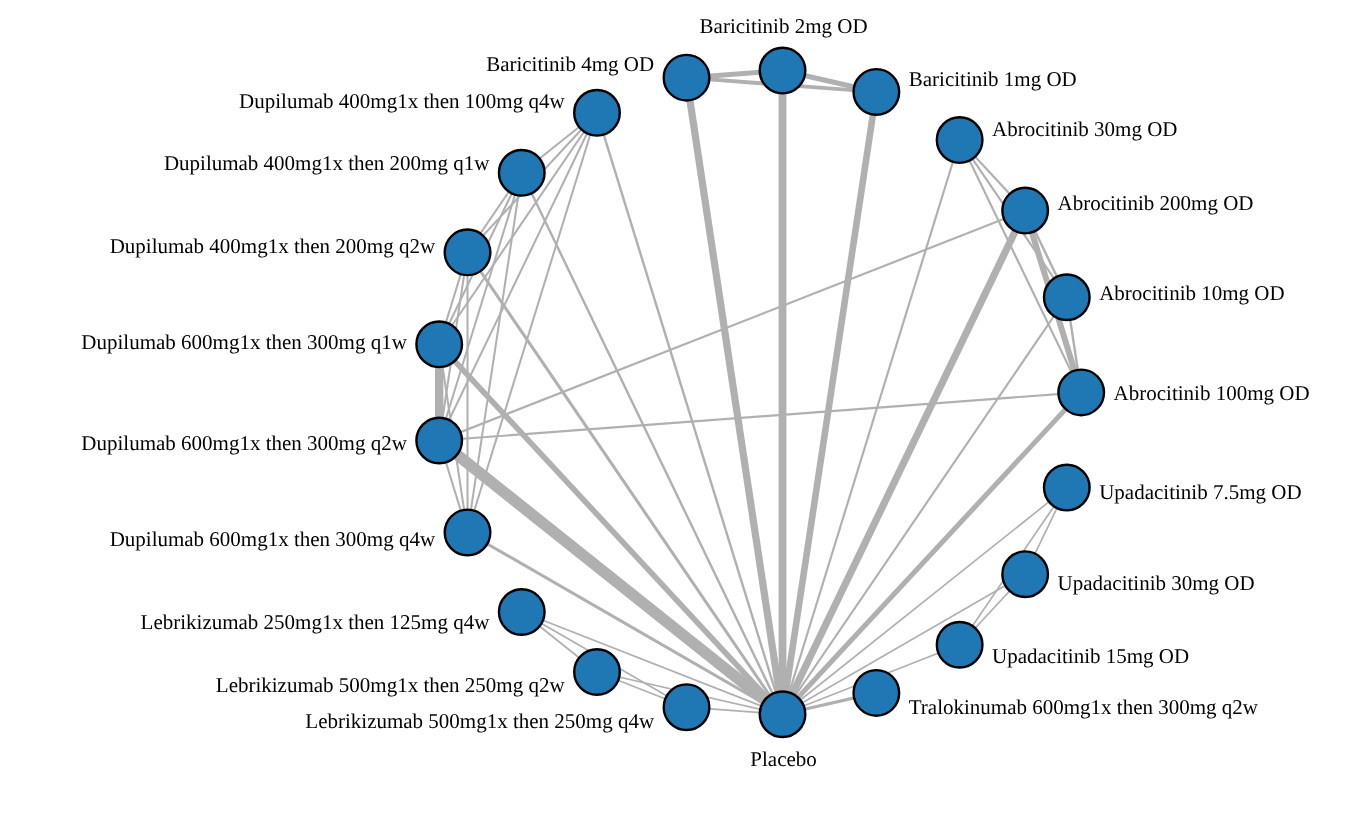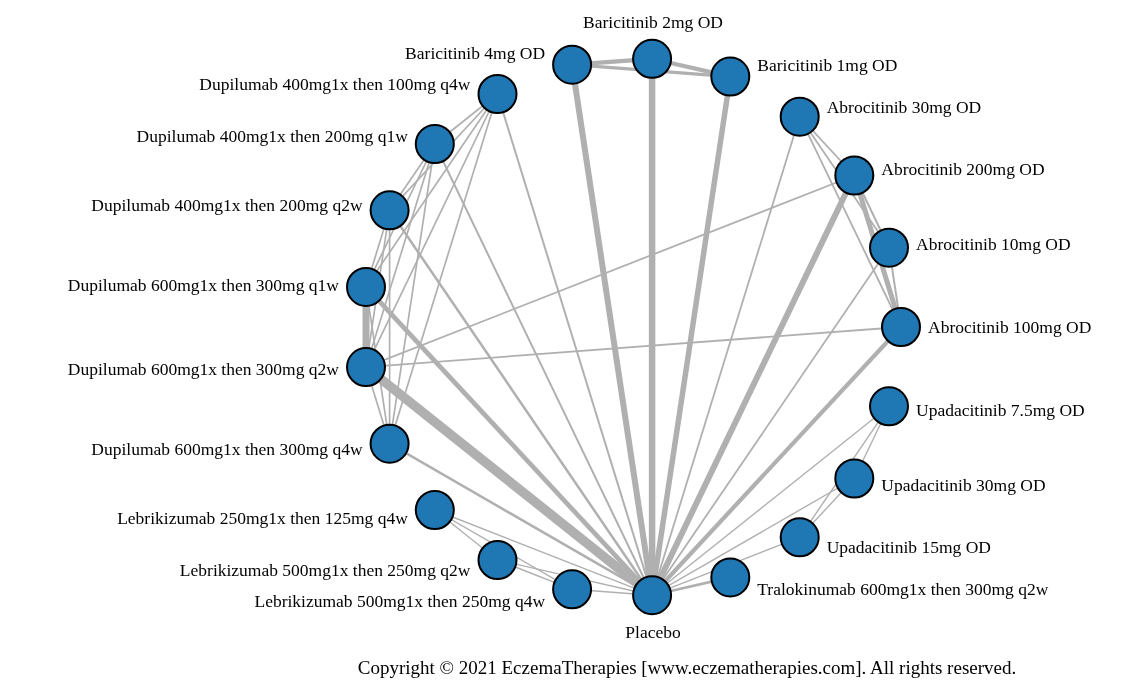--- a/index.html
+++ b/index.html
@@ -124,14 +124,13 @@
         <text x="407.8" y="135.9" text-anchor="end" dominant-baseline="central">Dupilumab 400mg1x then 200mg q1w</text>
         <text x="470.5" y="83.6" text-anchor="end" dominant-baseline="central">Dupilumab 400mg1x then 100mg q4w</text>
         <text x="545.1" y="53.0" text-anchor="end" dominant-baseline="central">Baricitinib 4mg OD</text>
         <text x="653.0" y="27.8" text-anchor="middle">Baricitinib 2mg OD</text>
         <text x="757.3" y="65.4" text-anchor="start" dominant-baseline="central">Baricitinib 1mg OD</text>
         <text x="826.7" y="107.3" text-anchor="start" dominant-baseline="central">Abrocitinib 30mg OD</text>
         <text x="881.3" y="168.7" text-anchor="start" dominant-baseline="central">Abrocitinib 200mg OD</text>
         <text x="916.0" y="244.2" text-anchor="start" dominant-baseline="central">Abrocitinib 10mg OD</text>
       </g>
   </svg>
-  <div class="copyright">Copyright © 2021 EczemaTherapies [www.eczematherapies.com]. All rights reserved.</div>
 </div>
 
 </body></html>

